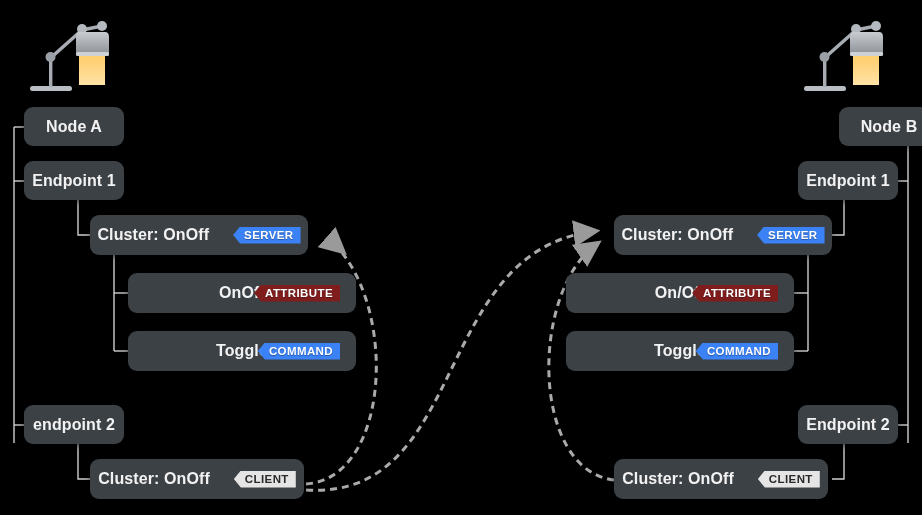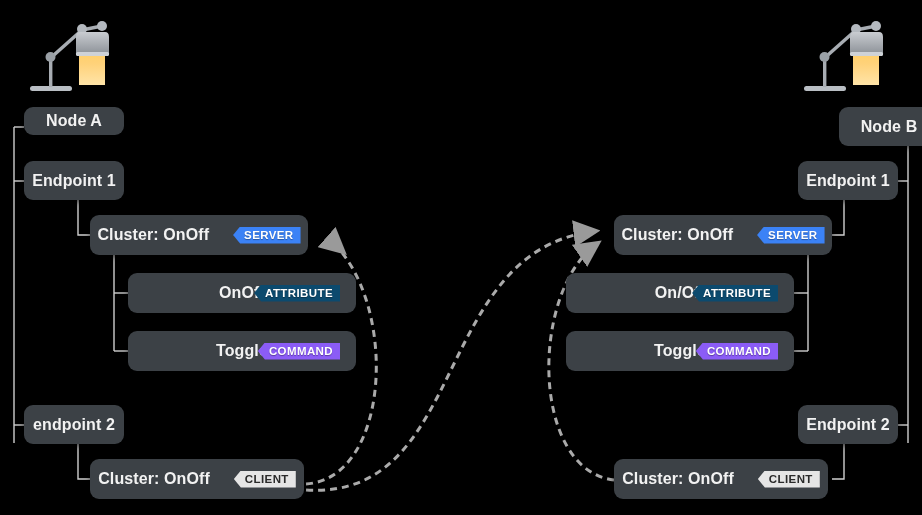--- a/index.html
+++ b/index.html
@@ -63,22 +63,22 @@
     line-height: 17px;
     height: 17px;
     padding: 0 7px 0 11px;
     color: #ffffff;
     clip-path: polygon(7px 0, 100% 0, 100% 100%, 7px 100%, 0 50%);
     text-shadow: 0 1px 1px rgba(0,0,0,0.35);
     text-align: right;
   }
   .badge-server { background: #3b82f6; color:#ffffff; }
   .badge-client { background: #e5e5e5; color:#2a2a2a; text-shadow:none; }
-  .badge-attribute { background: #0c4a6e; color:#ffffff; }
-  .badge-command { background: #8b5cf6; color:#ffffff; }
+  .badge-attribute { background: #7f1d1d; color:#ffffff; }
+  .badge-command { background: #3b82f6; color:#ffffff; }
 
   .lamp { position: absolute; }
 </style>
 </head>
 <body>
 
 <div id="stage">
 
   <svg class="edges" viewBox="0 0 922 515" width="922" height="515">
     <defs>
@@ -179,21 +179,21 @@
     <rect x="25" y="48" width="3.4" height="31" fill="#a8adb3"></rect>
     <line x1="26.5" y1="50" x2="58" y2="22" stroke="#a8adb3" stroke-width="3.4"></line>
     <line x1="58" y1="22" x2="78" y2="18" stroke="#a8adb3" stroke-width="3.4"></line>
     <circle cx="26.5" cy="49" r="5" fill="#9aa0a6"></circle>
     <circle cx="58" cy="21" r="5" fill="#b4b9bf"></circle>
     <circle cx="78" cy="18" r="5" fill="#b4b9bf"></circle>
     <path d="M56,24 L81,24 Q85,24 85,29 L85,46 L52,46 L52,29 Q52,24 56,24 Z" fill="url(#shadeR)"></path>
     <rect x="52" y="44" width="33" height="4" rx="1.5" fill="#ced2d7"></rect>
   </svg>
 
-  <div class="node-box" style="left:24px; top:107px; width:100px; height:28px;">
+  <div class="node-box" style="left:24px; top:107px; width:100px; height:39px;">
     <span class="node-label">Node A</span>
   </div>
 
   <div class="node-box" style="left:24px; top:161px; width:100px; height:39px;">
     <span class="node-label">Endpoint 1</span>
   </div>
 
   <div class="node-box wide-box" style="left:90px; top:215px; width:218px; height:40px;">
     <span class="node-label">Cluster: OnOff</span>
     <span class="badge badge-server">SERVER</span>

